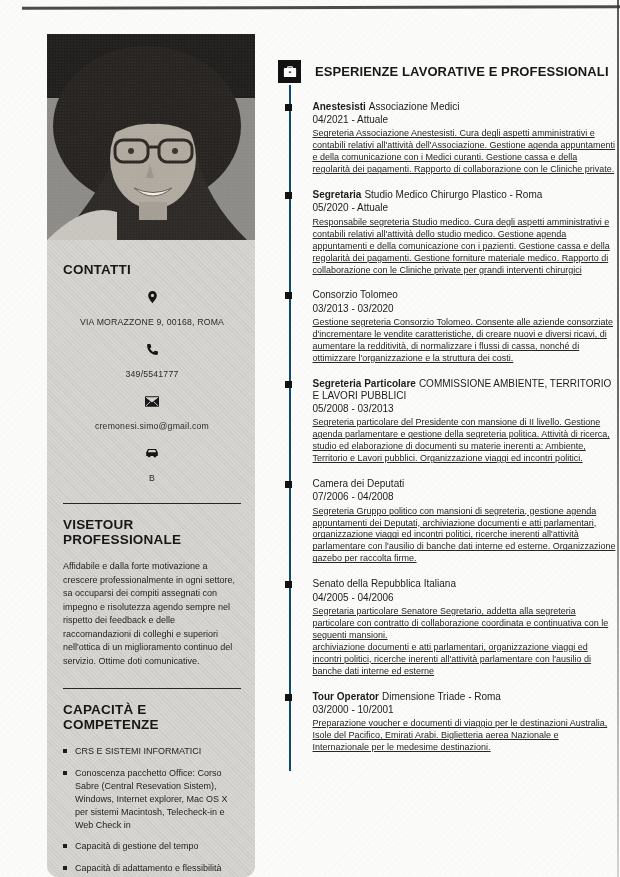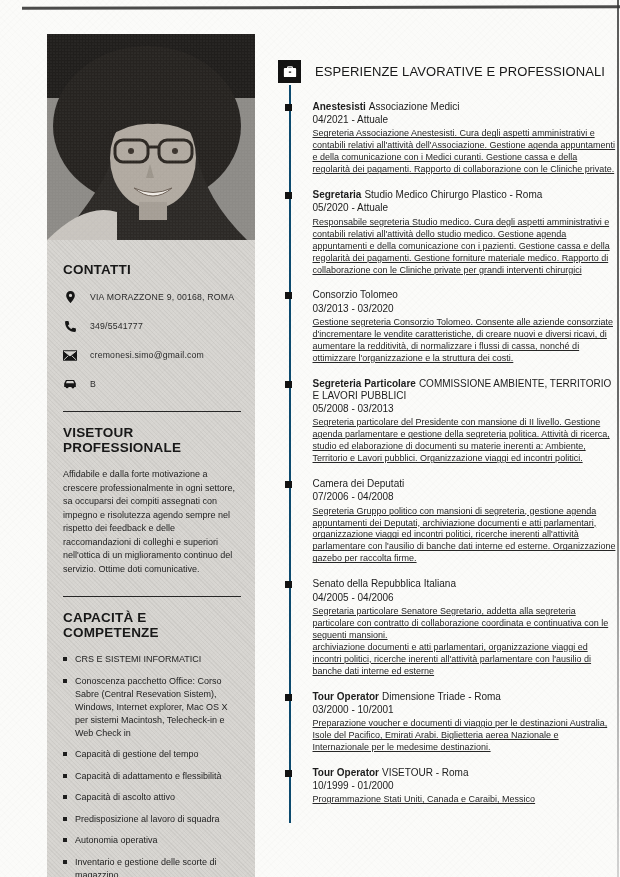--- a/index.html
+++ b/index.html
@@ -15,39 +15,40 @@
     background:linear-gradient(#333 0%,#444 45%,#9a9a9a 75%,#c9c9c9 100%);opacity:.8;}
   .scan-noise{position:absolute;inset:0;pointer-events:none;opacity:.5;
     background-image:repeating-linear-gradient(45deg, rgba(120,120,115,.035) 0 1px, transparent 1px 4px),
                      repeating-linear-gradient(-45deg, rgba(120,120,115,.03) 0 1px, transparent 1px 5px);}
   
   .sidebar{
     position:absolute;left:47px;top:34px;width:208px;bottom:0;
     background-color:#d7d5d1;
     background-image:repeating-linear-gradient(45deg, rgba(0,0,0,.045) 0 1px, transparent 1px 3px),
                      repeating-linear-gradient(-45deg, rgba(255,255,255,.05) 0 1px, transparent 1px 3px);
+    border-radius:11px;
   }
   .photo-wrap{width:208px;height:206px;overflow:hidden;background:#8a8884;}
   .photo-wrap svg{display:block;}
   .side-inner{padding:22px 14px 0 16px;}
   .side-title{font-size:13.5px;font-weight:bold;letter-spacing:.2px;margin:0 0 13px;color:#171717;}
-  .contact-row{display:flex;align-items:center;gap:13px;margin-bottom:15px;}
+  .contact-row{display:flex;align-items:center;gap:13px;margin-bottom:15px;flex-direction:column;}
   .contact-row .c-icon{flex:none;width:14px;height:14px;display:flex;align-items:center;justify-content:center;}
   .contact-row .c-text{font-size:8.7px;letter-spacing:.2px;color:#2a2a2a;}
   .side-divider{border:none;border-top:1.6px solid #262626;margin:20px 0 13px;}
   .profile-text{font-size:9px;line-height:1.5;color:#232323;margin:0;}
   .skills{list-style:none;margin:0;padding:0;}
   .skills li{position:relative;font-size:9px;line-height:1.45;margin-bottom:8.5px;padding-left:12px;color:#232323;}
   .skills li::before{content:"";position:absolute;left:0;top:4px;width:4px;height:4px;background:#1d1d1d;}
   
   .main{position:absolute;left:278px;top:60px;width:338px;}
   .name{font-size:26px;font-weight:bold;letter-spacing:-.5px;margin:0 0 24px;color:#141414;}
   .exp-header{display:flex;align-items:center;gap:14px;margin:0 0 2px;}
   .icon-box{flex:none;width:23px;height:23px;background:#121212;display:flex;align-items:center;justify-content:center;}
-  .exp-title{font-size:13px;font-weight:normal;letter-spacing:.1px;color:#171717;margin:0;}
+  .exp-title{font-size:13px;font-weight:bold;letter-spacing:.1px;color:#171717;margin:0;}
   .timeline{border-left:2px solid #0c4a6e;margin-left:10.5px;padding:16px 0 4px 22px;}
   .entry{position:relative;margin-bottom:13px;}
   .entry::before{content:"";position:absolute;left:-27.5px;top:3px;width:7px;height:7px;background:#121212;}
   .entry-title{font-size:10px;line-height:1.22;color:#1c1c1c;margin-bottom:1px;}
   .entry-title .role{font-weight:bold;margin-right:3px;}
   .entry-title .role:empty{display:none;margin:0;}
   .dates{font-size:10px;line-height:1.22;color:#1c1c1c;margin-bottom:2px;}
   .desc{font-size:9px;line-height:1.33;color:#262626;white-space:pre-line;text-decoration:underline;}
 </style>
 </head>
@@ -202,22 +203,17 @@
       <div class="desc">Segretaria particolare Senatore Segretario, addetta alla segreteria particolare con contratto di collaborazione coordinata e continuativa con le seguenti mansioni.
 archiviazione documenti e atti parlamentari, organizzazione viaggi ed incontri politici, ricerche inerenti all'attività parlamentare con l'ausilio di banche dati interne ed esterne</div>
     </article>
 
     <article class="entry">
       <div class="entry-title"><span class="role">Tour Operator</span><span class="org">Dimensione Triade - Roma</span></div>
       <div class="dates">03/2000 - 10/2001</div>
       <div class="desc">Preparazione voucher e documenti di viaggio per le destinazioni Australia, Isole del Pacifico, Emirati Arabi. Biglietteria aerea Nazionale e Internazionale per le medesime destinazioni.</div>
     </article>
 
-    <article class="entry">
-      <div class="entry-title"><span class="role">Tour Operator</span><span class="org">VISETOUR - Roma</span></div>
-      <div class="dates">10/1999 - 01/2000</div>
-      <div class="desc">Programmazione Stati Uniti, Canada e Caraibi, Messico</div>
-    </article>
 
   </div>
 </main>
 
 <div class="scan-noise"></div>
 
 </body></html>

